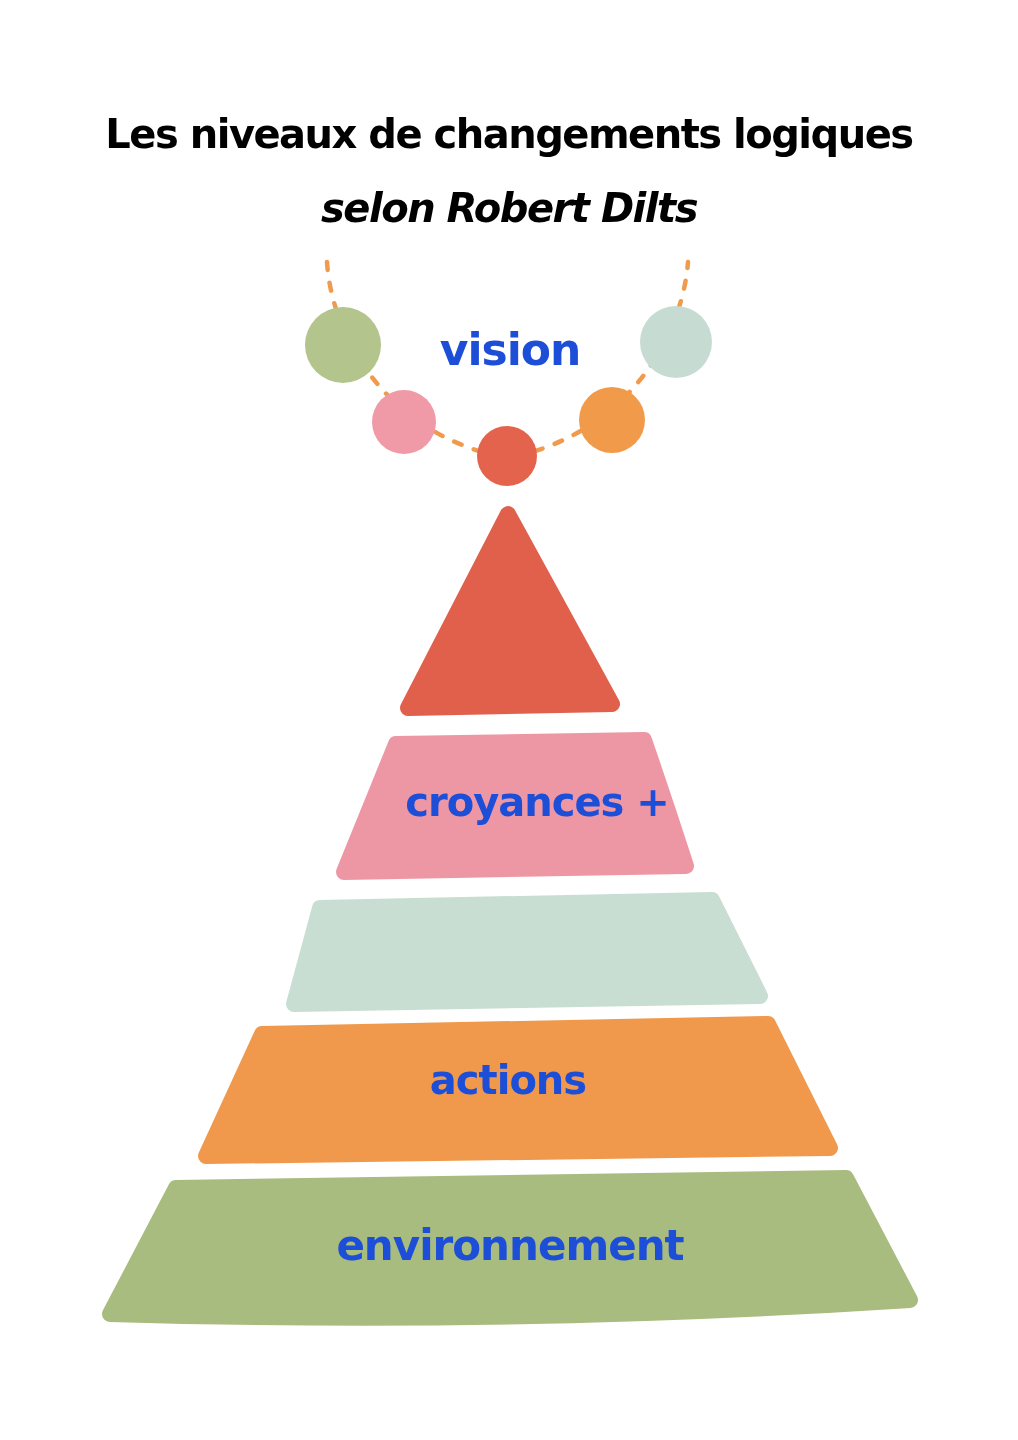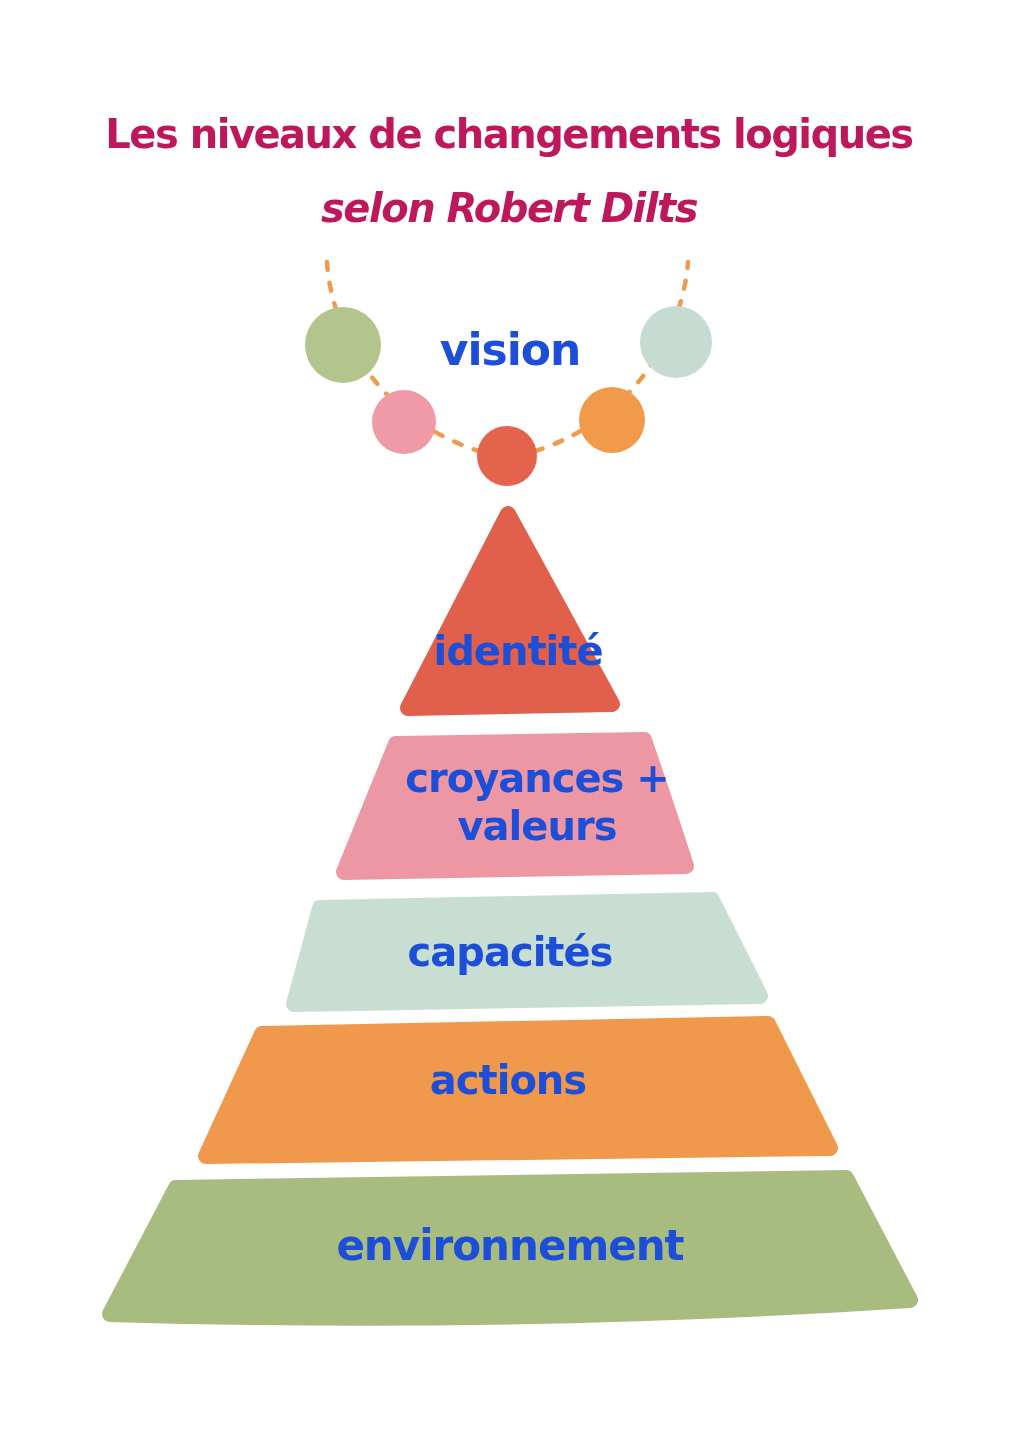--- a/index.html
+++ b/index.html
@@ -24,21 +24,21 @@
   }
   .title-line {
     position: absolute;
     left: 0;
     width: 100%;
     text-align: center;
     font-size: 40px;
     line-height: 48px;
     font-weight: bold;
     letter-spacing: -1.5px;
-    color: #be185d;
+    color: #000000;
   }
   #title-line1 { top: 110px; }
   #title-line2 { top: 184px; font-style: italic; }
   .level-label {
     position: absolute;
     transform: translate(-50%, -50%);
     font-size: 40px;
     font-weight: bold;
     letter-spacing: -1px;
     color: #1d4ed8;
@@ -89,26 +89,23 @@
     <path class="level-shape" d="M 262 1034 L 768 1024 L 830 1148 L 206 1156 Z" fill="#f0994c" stroke="#f0994c"></path>
 
     <path class="level-shape" d="M 176 1188 L 846 1178 L 910 1300 Q 510 1326 110 1314 Z" fill="#a9bc80" stroke="#a9bc80"></path>
   </svg>
 
   <div class="title-line" id="title-line1">Les niveaux de changements logiques</div>
   <div class="title-line" id="title-line2">selon Robert Dilts</div>
 
   <div class="level-label" id="vision-label">vision</div>
 
-  <div class="level-label" id="label-identite">identité</div>
 
   <div class="level-label" id="label-croyances">
     <span class="line">croyances +</span>
-    <span class="line">valeurs</span>
   </div>
 
-  <div class="level-label" id="label-capacites">capacités</div>
 
   <div class="level-label" id="label-actions">actions</div>
 
   <div class="level-label" id="label-environnement">environnement</div>
 
 </div>
 
 </body></html>

